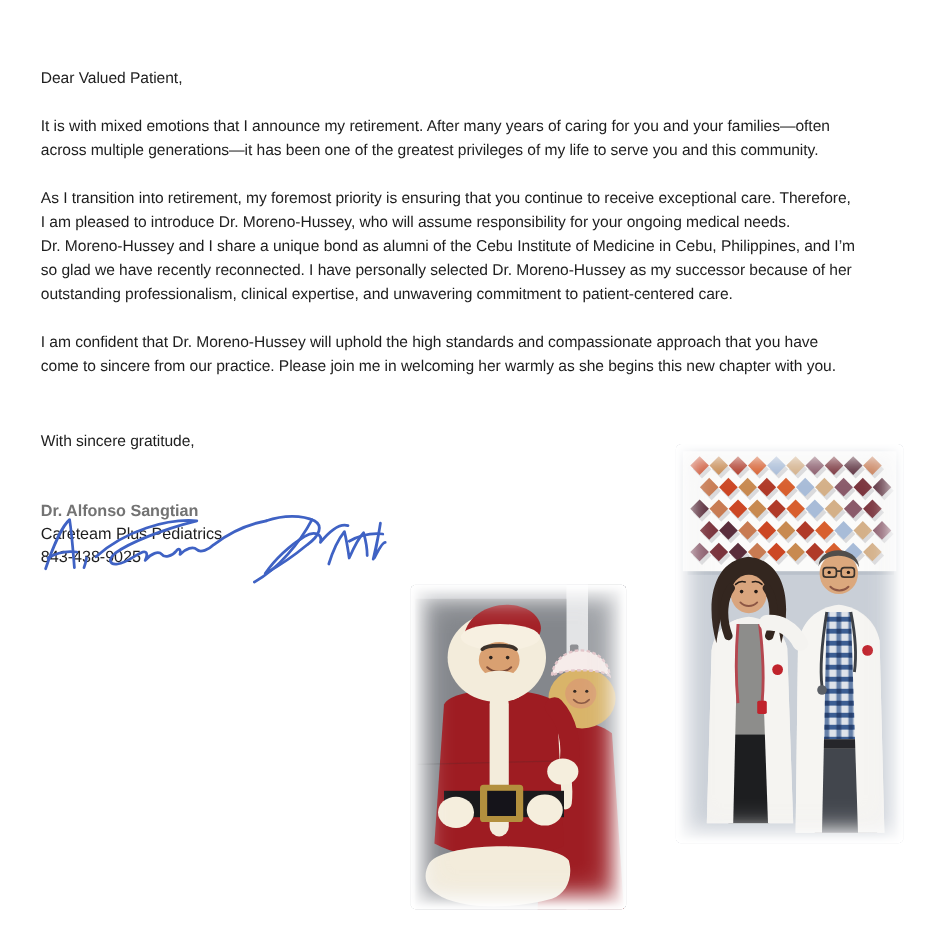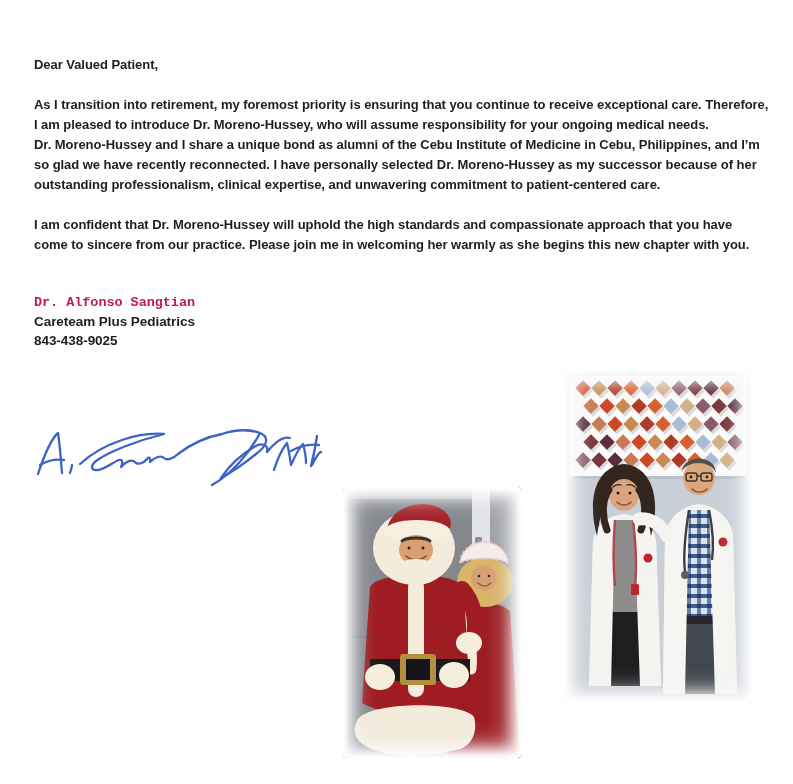--- a/index.html
+++ b/index.html
@@ -4,26 +4,26 @@
 <style>
   * { box-sizing: border-box; }
   html, body { margin: 0; padding: 0; background: #ffffff; }
   body {
     width: 793px; height: 784px; position: relative; overflow: hidden;
     font-family: "Liberation Sans", sans-serif; color: #1e1e1e;
   }
   .content { position: absolute; left: 34px; top: 55px; width: 759px; }
   .content p {
     margin: 0 0 20px 0; font-size: 13px; line-height: 20px;
-    letter-spacing: -0.05px; white-space: pre-line; font-weight: bold;
+    letter-spacing: -0.05px; white-space: pre-line;
   }
   .closing { margin-top: 43px !important; }
   .signer { margin-top: 38px; }
   .signer p { margin: 0; font-size: 13.5px; line-height: 19px; white-space: normal; }
-  .signer .name { font-weight: bold; color: #be185d; font-family: Liberation Mono, monospace; }
+  .signer .name { font-weight: bold; color: #737373; }
 
   .signature-svg {
     position: absolute; left: 28px; top: 424px; width: 296px; height: 64px;
   }
   .signature-svg path {
     fill: none; stroke: #3f62c4; stroke-width: 2.3;
     stroke-linecap: round; stroke-linejoin: round;
   }
 
   .photo { position: absolute; border-radius: 5px; overflow: hidden; }
@@ -36,27 +36,30 @@
   .photo-santa   { left: 342px; top: 487px; width: 180px; height: 271px; }
   .photo-doctors { left: 563px; top: 370px; width: 190px; height: 333px; }
 </style>
 </head>
 <body>
 
 <div>
 
   <div class="content">
     <p>Dear Valued Patient,</p>
+    <p>It is with mixed emotions that I announce my retirement. After many years of caring for you and your families—often
+across multiple generations—it has been one of the greatest privileges of my life to serve you and this community.</p>
     <p>As I transition into retirement, my foremost priority is ensuring that you continue to receive exceptional care. Therefore,
 I am pleased to introduce Dr. Moreno-Hussey, who will assume responsibility for your ongoing medical needs.
 Dr. Moreno-Hussey and I share a unique bond as alumni of the Cebu Institute of Medicine in Cebu, Philippines, and I’m
 so glad we have recently reconnected. I have personally selected Dr. Moreno-Hussey as my successor because of her
 outstanding professionalism, clinical expertise, and unwavering commitment to patient-centered care.</p>
     <p>I am confident that Dr. Moreno-Hussey will uphold the high standards and compassionate approach that you have
 come to sincere from our practice. Please join me in welcoming her warmly as she begins this new chapter with you.</p>
+    <p class="closing">With sincere gratitude,</p>
 
     <div class="signer">
       <p class="name">Dr. Alfonso Sangtian</p>
       <p>Careteam Plus Pediatrics</p>
       <p>843-438-9025</p>
     </div>
   </div>
 
   <svg class="signature-svg" viewBox="0 0 296 64" aria-hidden="true">
     <path d="M10,50 C16,32 24,14 30,9 C32,22 33,37 34,49"></path>

